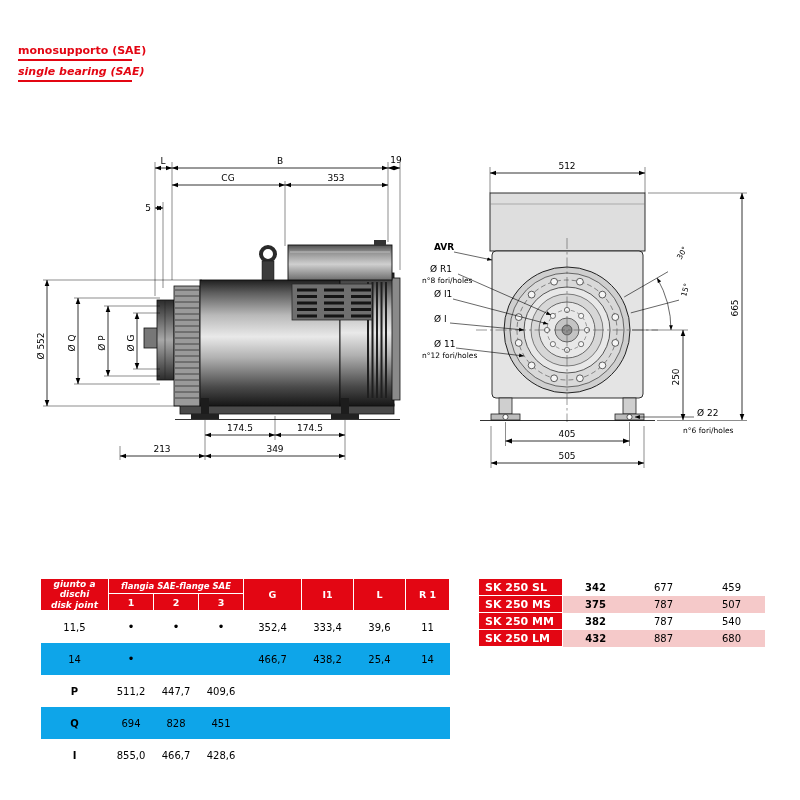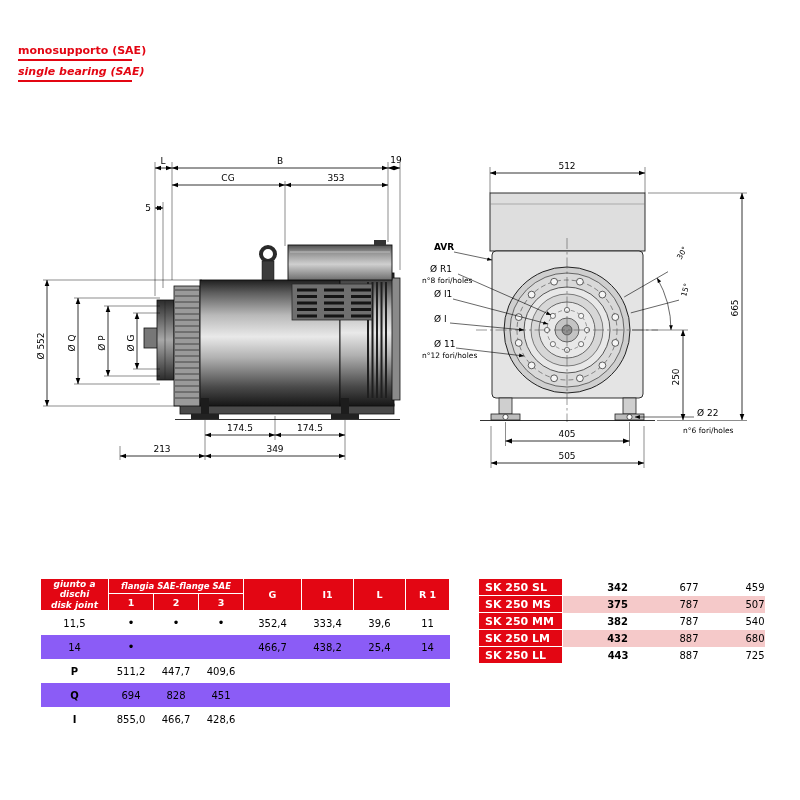--- a/index.html
+++ b/index.html
@@ -21,31 +21,31 @@
   .ext{stroke:#000;stroke-width:.45;fill:none;}
   .ldr{stroke:#000;stroke-width:.6;fill:none;}
   .cl{stroke:#555;stroke-width:.6;fill:none;stroke-dasharray:11 3 2.5 3;}
 
   
   table{border-collapse:collapse;table-layout:fixed;}
   th,td{padding:0;margin:0;}
   .red{background:#e30613;color:#fff;border:1px solid #fff;}
   .ft{left:40px;top:578px;font-size:10px;}
   .ft th{font-size:9.5px;}
-  .ft td{text-align:center;height:24px;}
+  .ft td{text-align:center;height:32px;}
   .ft .ttl{font-size:9px;font-style:italic;line-height:1.15;}
   .ft .grp{font-size:8.5px;font-style:italic;margin-left:24px;}
-  .ft .alt td{background:#8b5cf6;}
+  .ft .alt td{background:#0ea5e9;}
   .ft .lbl{font-weight:normal;}
   .ft .b{font-weight:bold;}
   .ft .dot{font-size:12px;line-height:10px;}
   .mt{left:478px;top:578px;font-size:10px;}
   .mt th{font-size:9.5px;}
   .mt .unit{font-size:8px;font-weight:normal;}
-  .mt td{text-align:right;height:16px;}
+  .mt td{text-align:center;height:16px;}
   .mt .model-cell{background:#e30613;color:#fff;font-weight:bold;font-size:11px;
                   text-align:left;padding-left:6px;border:1px solid #fff;}
   .mt .alt .val{background:#f5c9c9;}
   .mt .cgv{font-weight:bold;}
   .mt .model-h{text-align:left;padding-left:6px;vertical-align:top;padding-top:2px;}
 </style>
 </head>
 <body>
 
 <div id="titles" class="abs">
@@ -379,20 +379,14 @@
     <td class="val cgv">382</td>
     <td class="val">787</td>
     <td class="val">540</td>
   </tr>
   <tr class="alt">
     <td class="model-cell">SK 250 LM</td>
     <td class="val cgv">432</td>
     <td class="val">887</td>
     <td class="val">680</td>
   </tr>
-  <tr>
-    <td class="model-cell">SK 250 LL</td>
-    <td class="val cgv">443</td>
-    <td class="val">887</td>
-    <td class="val">725</td>
-  </tr>
 </tbody>
   </table>
 
 </body></html>

